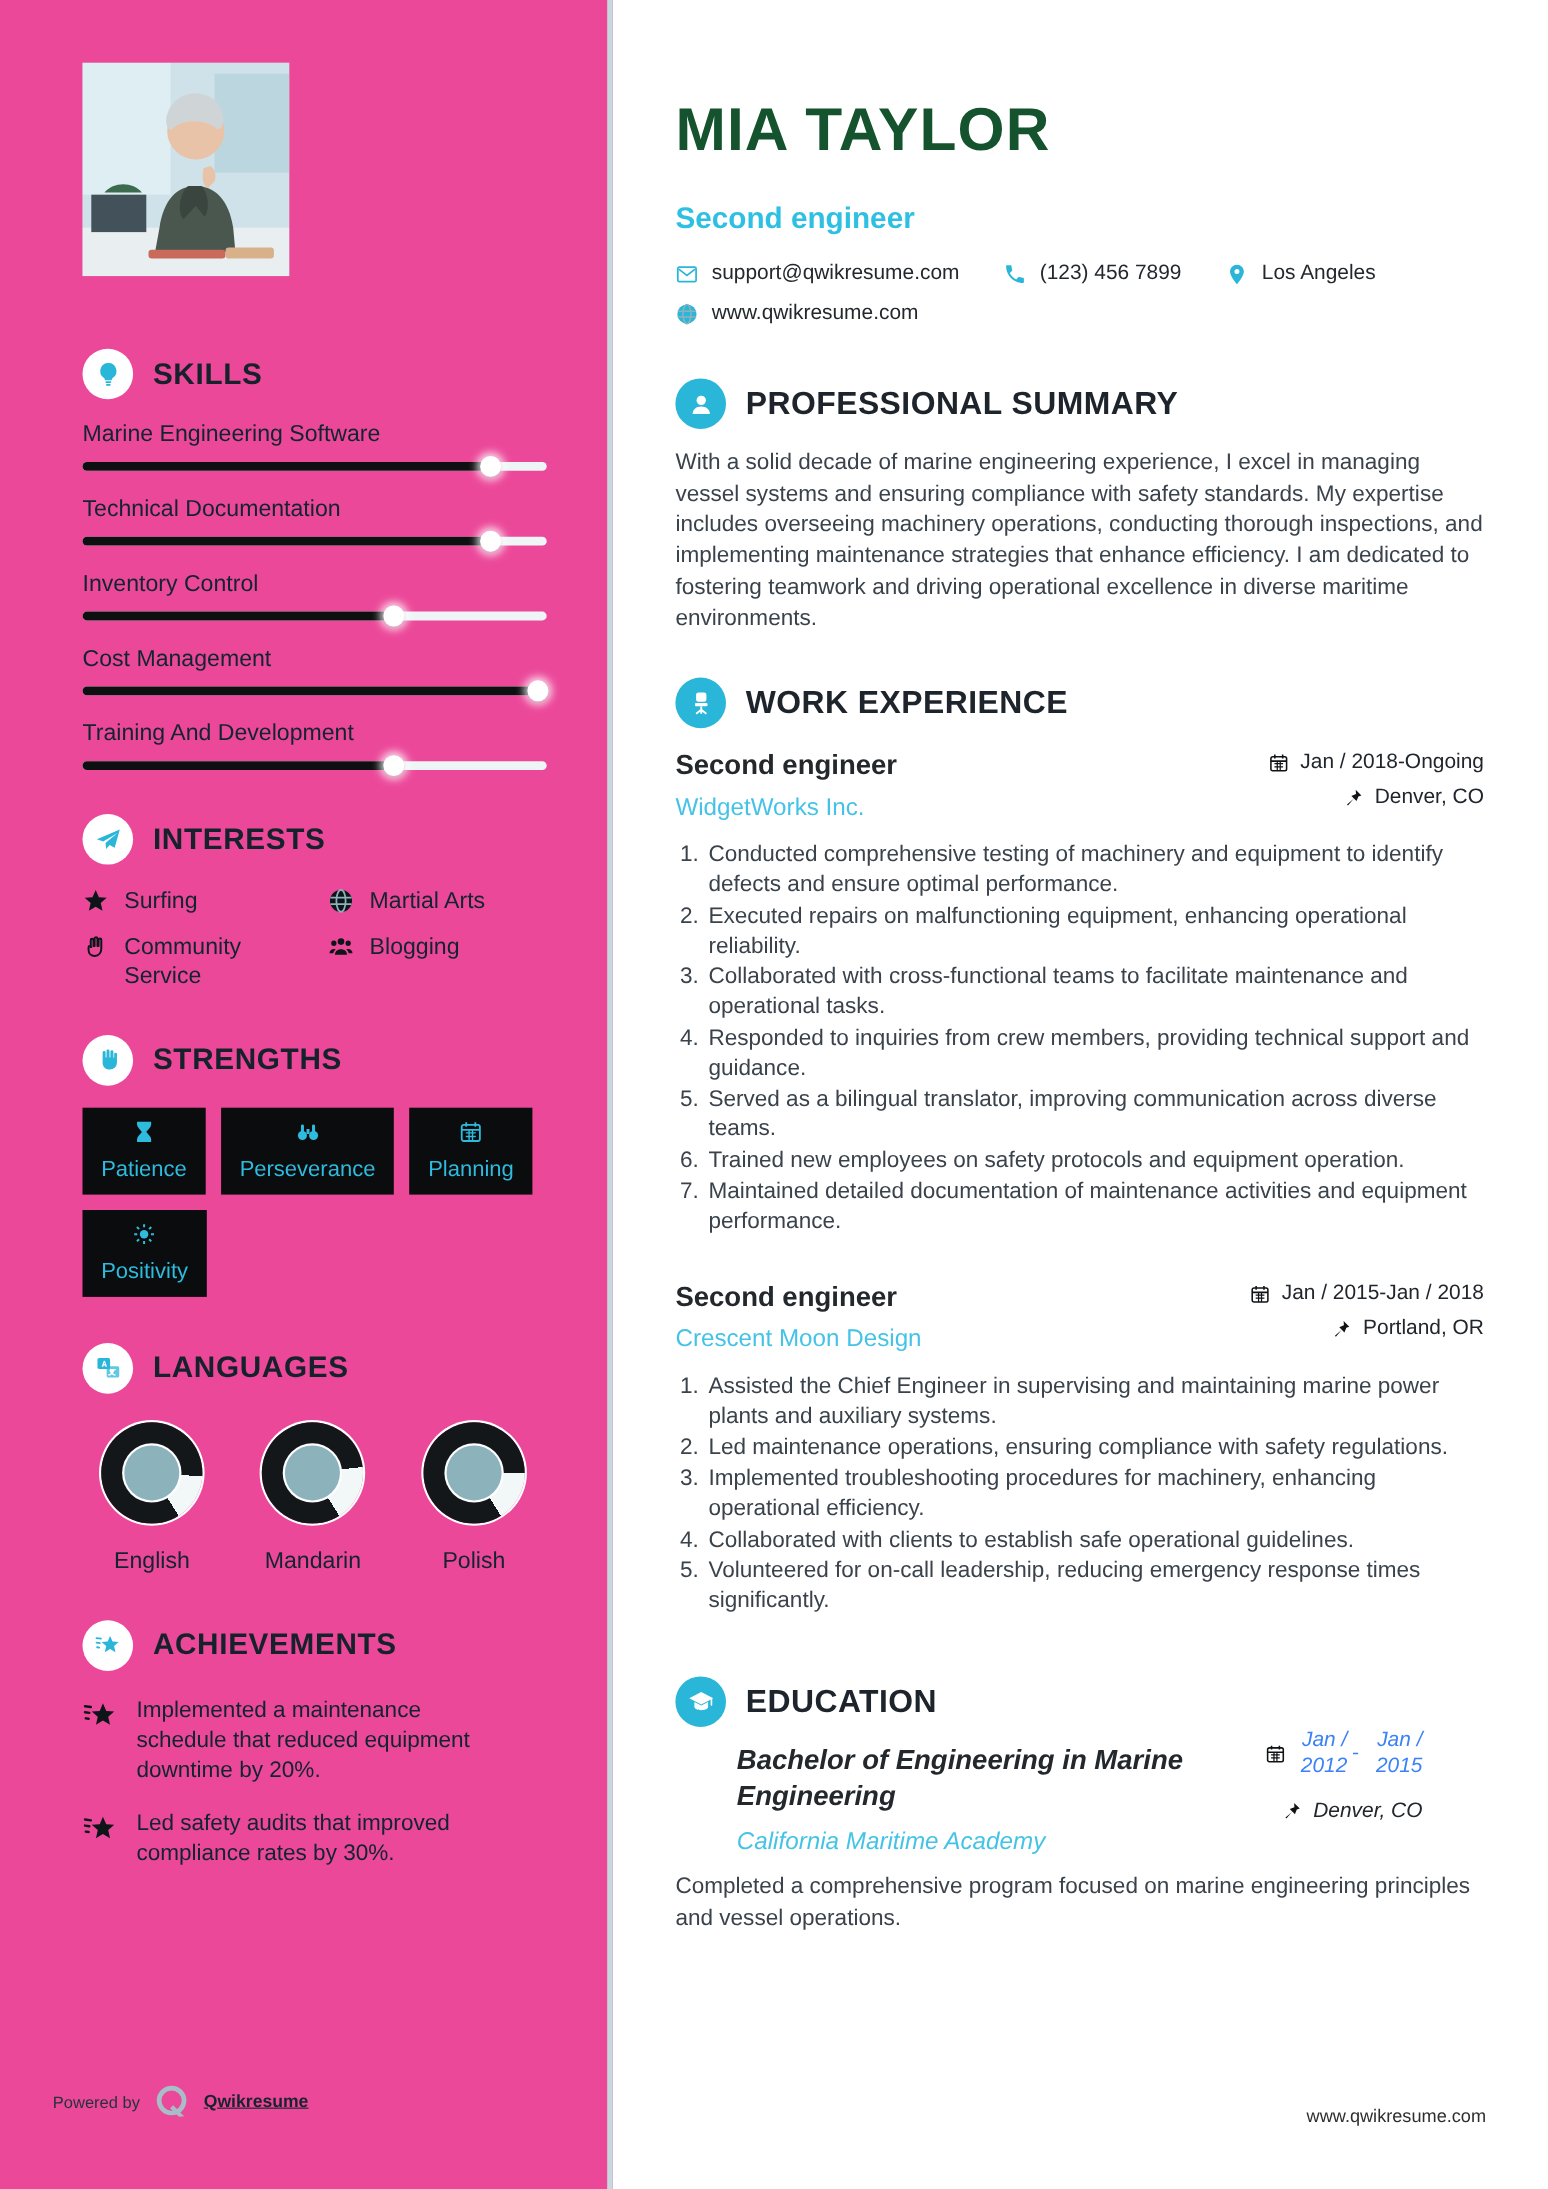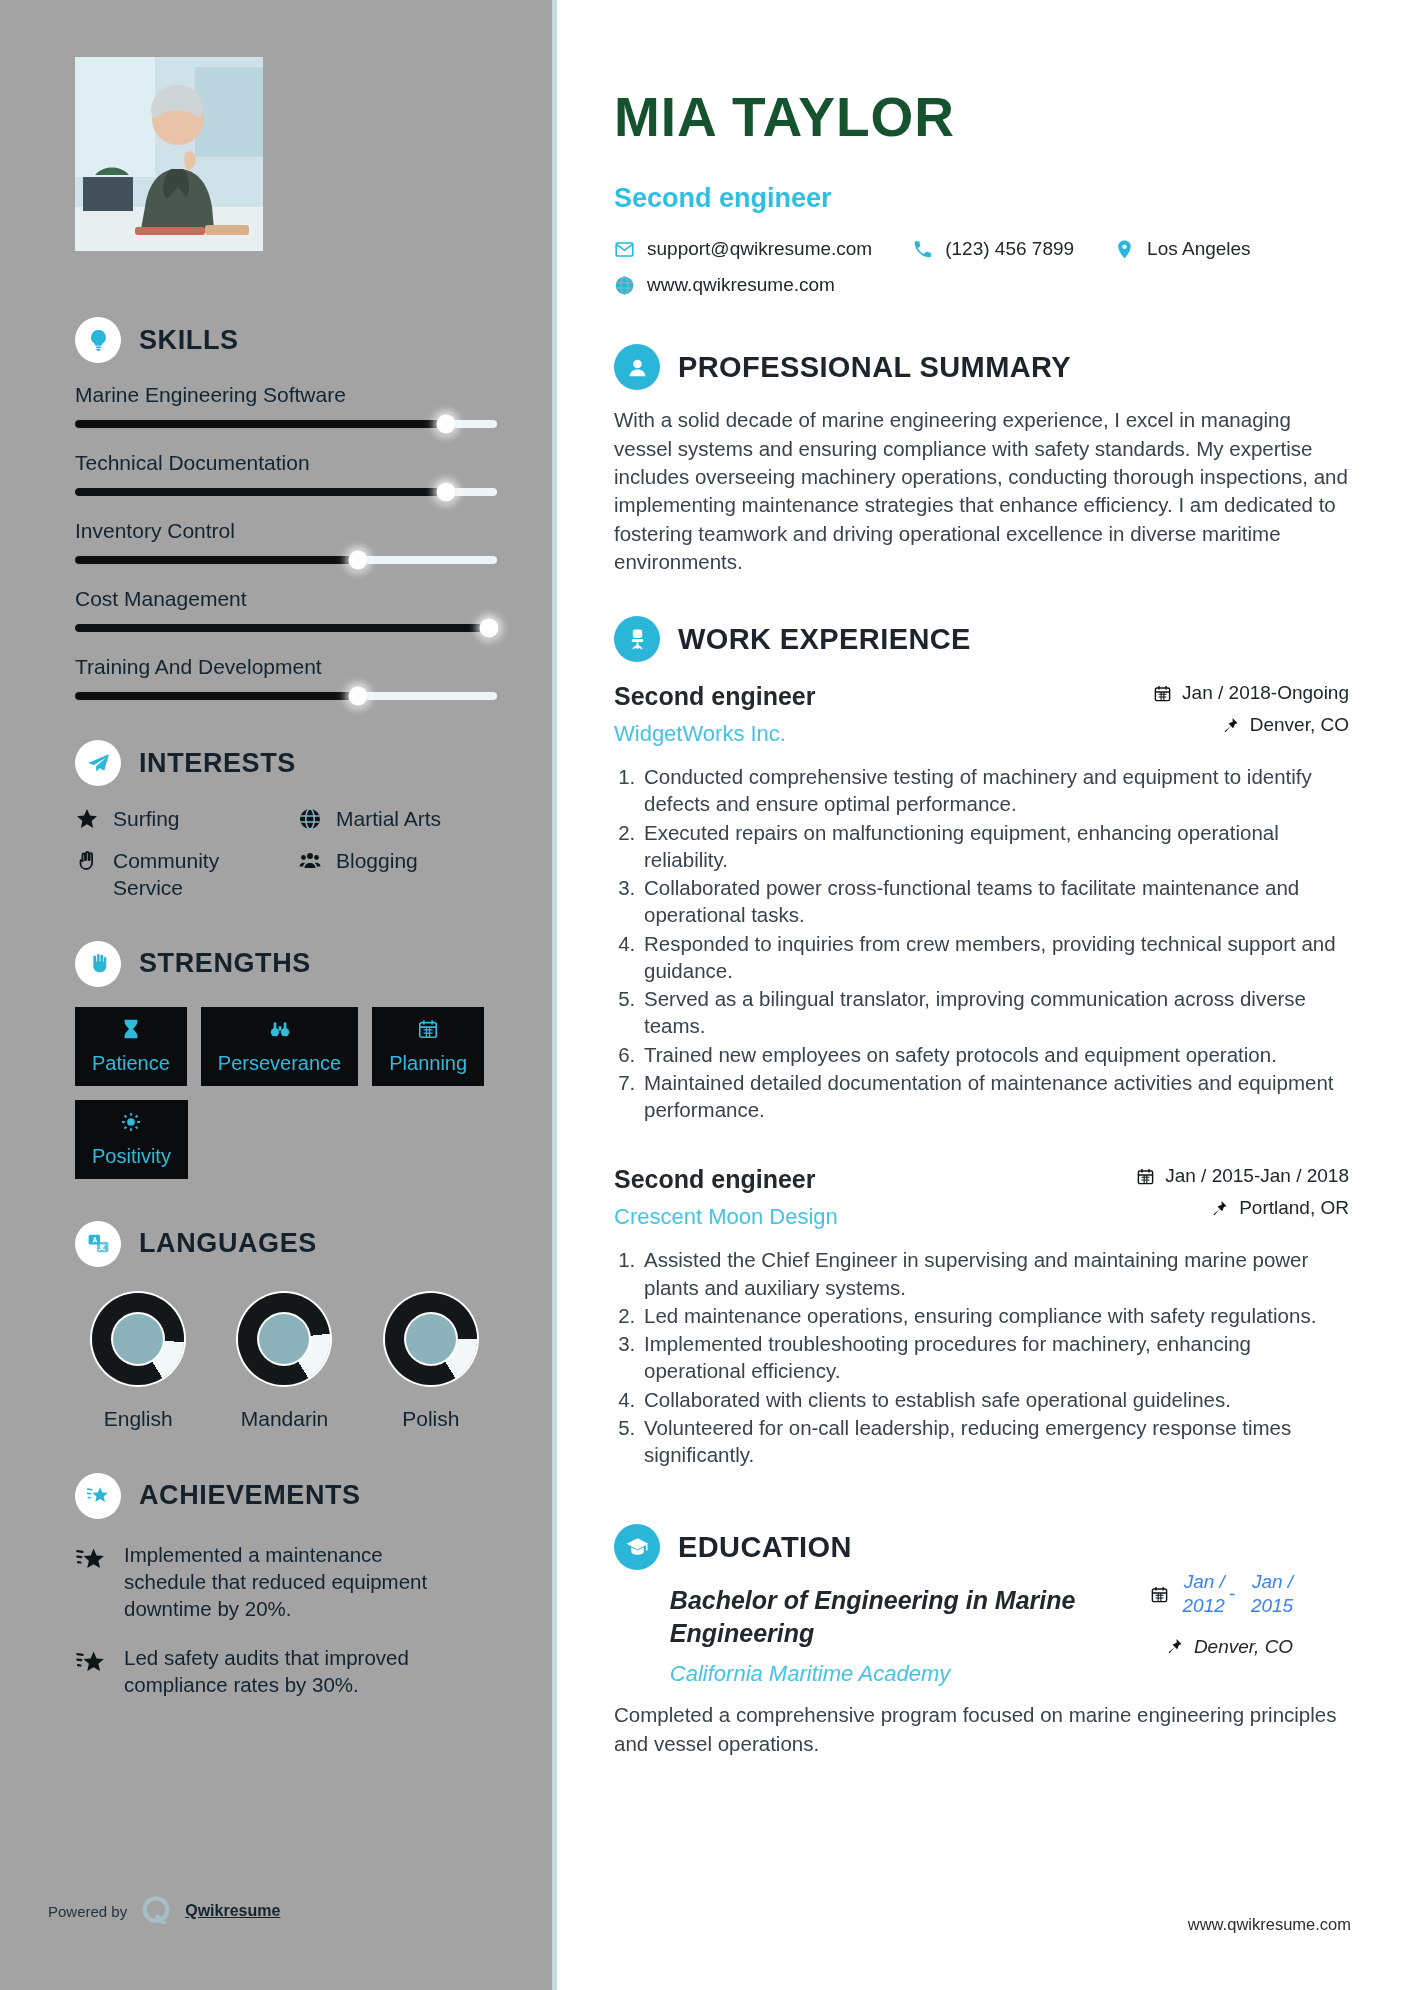--- a/index.html
+++ b/index.html
@@ -8,21 +8,21 @@
     width:1407px;height:1990px;
     margin:0 auto;
     background:#ffffff;
     font-family:"Liberation Sans", sans-serif;
     color:#222;
     overflow:hidden;
   }
   
   .sidebar{
     position:absolute;left:0;top:0;bottom:0;width:557px;
-    background:#a3a3a3;
+    background:#ec4899;
     border-right:5px solid #c6d9de;
     box-sizing:border-box;
     padding:57px 58px 0 75px;
   }
   .photo{
     width:188px;height:194px;overflow:hidden;background:#cfe3ea;
   }
   .photo svg{display:block;}
   .side-section{margin-top:0;}
   .sec-head{display:flex;align-items:center;gap:18px;}
@@ -526,21 +526,21 @@
               <span class="ic m-ic"><svg width="19" height="19">
                     <use href="#sym-pushpin"></use>
                   </svg></span>
               <span>Denver, CO</span>
             </div>
           </div>
         </div>
         <ol class="bullets">
           <li>Conducted comprehensive testing of machinery and equipment to identify defects and ensure optimal performance.</li>
           <li>Executed repairs on malfunctioning equipment, enhancing operational reliability.</li>
-          <li>Collaborated power cross-functional teams to facilitate maintenance and operational tasks.</li>
+          <li>Collaborated with cross-functional teams to facilitate maintenance and operational tasks.</li>
           <li>Responded to inquiries from crew members, providing technical support and guidance.</li>
           <li>Served as a bilingual translator, improving communication across diverse teams.</li>
           <li>Trained new employees on safety protocols and equipment operation.</li>
           <li>Maintained detailed documentation of maintenance activities and equipment performance.</li>
         </ol>
       </article>
 
       <article class="job">
         <div class="job-head">
           <div>

